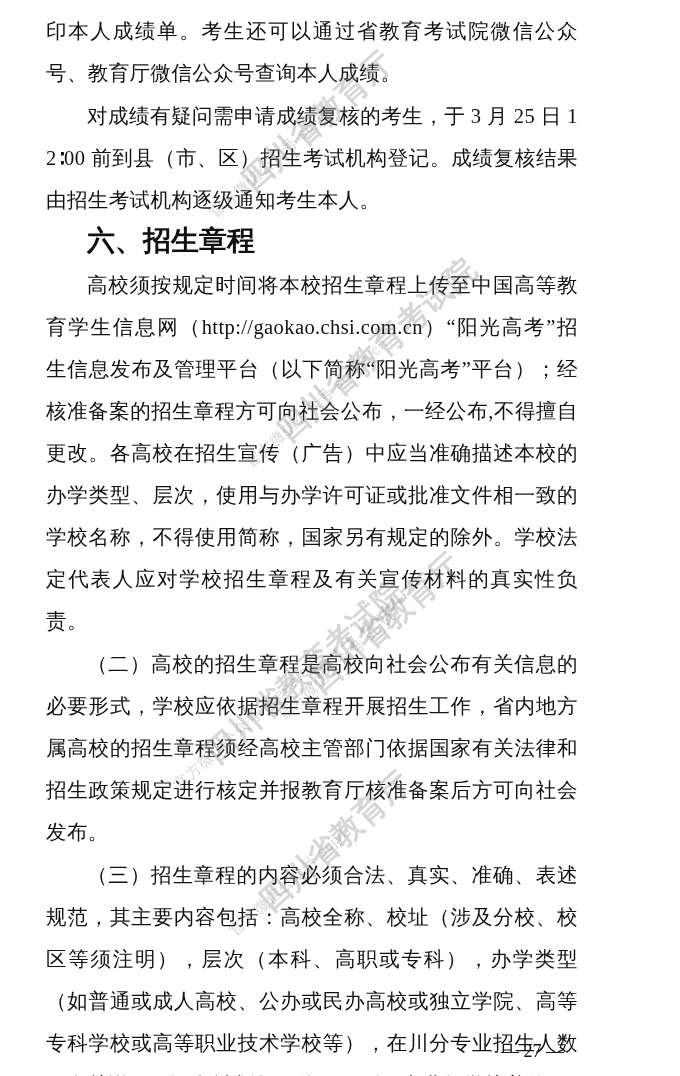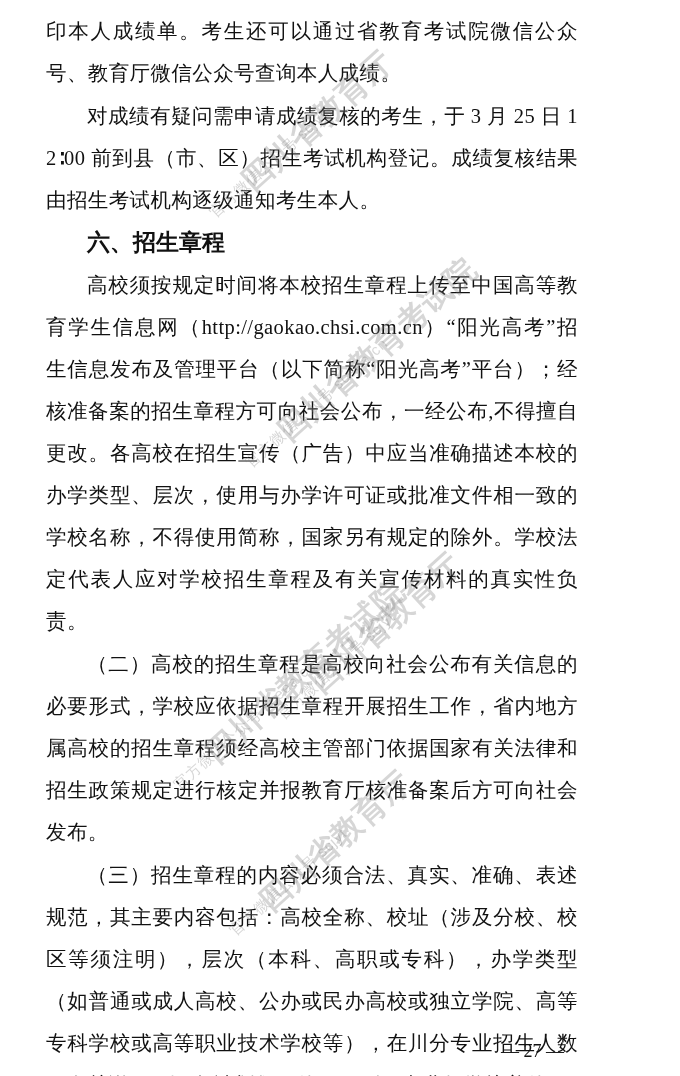--- a/index.html
+++ b/index.html
@@ -34,23 +34,24 @@
     text-align: justify;
     text-justify: inter-ideograph;
     word-break: break-all;
   }
   p.indent {
     text-indent: 41px;
   }
   p.heading {
     text-indent: 41px;
     font-weight: bold;
-    font-size: 23px;
+    font-size: 28px;
     line-height: 42px;
     margin: 0;
+    font-family: Liberation Mono, monospace;
   }
   
   .wm-layer {
     position: absolute;
     left: 0;
     top: 0;
     width: 680px;
     height: 1076px;
     z-index: 3;
     pointer-events: none;

